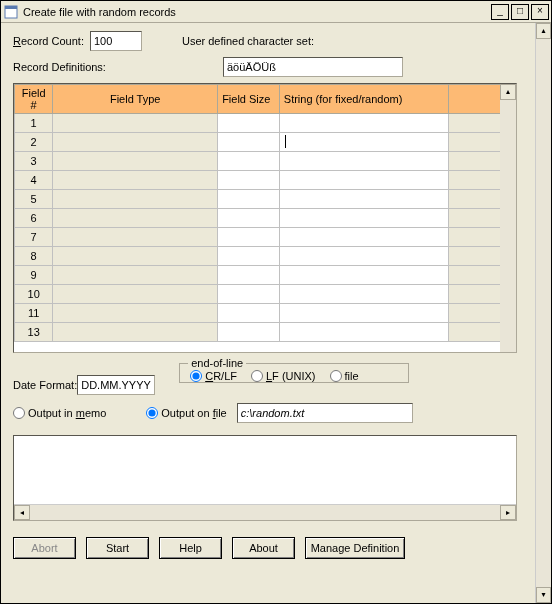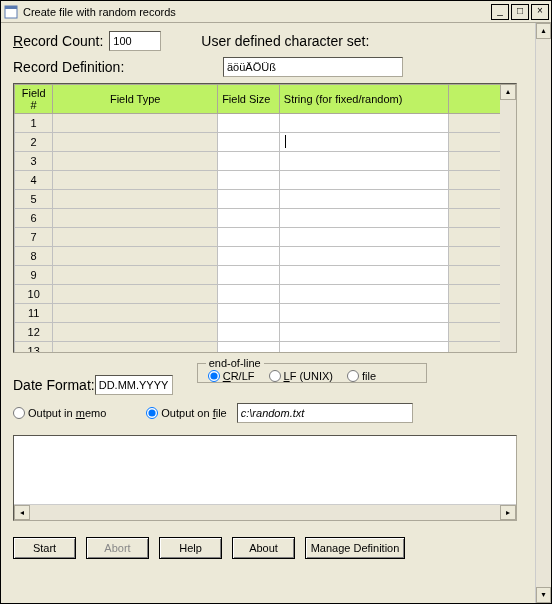--- a/index.html
+++ b/index.html
@@ -6,32 +6,32 @@
 body { font-family: Tahoma, Arial, sans-serif; font-size: 11px; background: #fff; }
 .window { width: 552px; height: 604px; border: 1px solid #000; background: #ece9d8; display: flex; flex-direction: column; }
 .titlebar { height: 22px; background: #ece9d8; border-bottom: 1px solid #aca899; display: flex; align-items: center; padding: 0 2px; }
 .titlebar-icon { width: 16px; height: 16px; margin-right: 4px; display: inline-flex; align-items: center; justify-content: center; }
 .title-text { flex: 1; font-size: 11px; }
 .win-btn { width: 18px; height: 16px; border: 1px solid #000; background: #ece9d8; margin-left: 2px; font-size: 10px; line-height: 12px; text-align: center; cursor: pointer; font-family: Arial; }
 .content { flex: 1; padding: 8px 12px; position: relative; overflow: hidden; }
 .scrollbar-v { position: absolute; right: 0; top: 0; bottom: 0; width: 16px; background: #e9e5d7; border-left: 1px solid #ccc; }
 .sb-arrow { height: 16px; background: #ece9d8; border: 1px solid #aca899; font-size: 8px; text-align: center; line-height: 14px; }
 .row { display: flex; align-items: center; margin-bottom: 6px; gap: 6px; }
-.lbl { font-size: 14px; }
+.lbl { font-size: 11px; }
 .underline { text-decoration: underline; }
 .input { border: 1px inset #aca899; background: #fff; font-size: 11px; padding: 0 3px; height: 20px; }
 .input-small { width: 52px; }
 .input-med { width: 180px; }
 .input-date { width: 78px; }
 .input-path { width: 176px; font-style: italic; }
 .table-wrap { border: 1px inset #aca899; background: #fff; height: 270px; overflow: hidden; position: relative; margin: 4px 0 10px 0; width: 504px; }
 .grid { display: table; width: 520px; border-collapse: collapse; }
 .grid-row { display: table-row; }
 .grid-cell { display: table-cell; border: 1px solid #c0c0c0; height: 19px; font-size: 11px; vertical-align: middle; }
-.hdr .grid-cell { background: #bef264; border: 1px solid #aca899; padding: 2px 4px; font-weight: normal; }
+.hdr .grid-cell { background: #fdba74; border: 1px solid #aca899; padding: 2px 4px; font-weight: normal; }
 .col-num { width: 36px; text-align: center; background: #ece9d8; }
 .hdr .col-num { width: 36px; }
 .col-type { width: 155px; background: #ece9d8; padding-left: 3px; }
 .hdr .col-type { width: 155px; text-align: center; }
 .col-size { width: 58px; padding-left: 3px; }
 .hdr .col-size { width: 58px; }
 .col-str { width: 159px; padding-left: 3px; }
 .hdr .col-str { width: 159px; }
 .col-end { width: 80px; }
 .groupbox { border: 1px solid #aca899; padding: 6px 10px 0 10px; position: relative; }
@@ -72,21 +72,21 @@
   <div class="content">
 
     <div class="row">
       <span class="lbl"><span class="underline">R</span><span>ecord Count:</span></span>
       <input class="input input-small" value="100" style="">
       <span style="width:28px"></span>
       <span class="lbl">User defined character set:</span>
     </div>
 
     <div class="row">
-      <span class="lbl" style="width:170px">Record Definition:</span>
+      <span class="lbl" style="width:170px">Record Definitions:</span>
       <span style="width:28px"></span>
       <input class="input input-med" value="äöüÄÖÜß" style="">
     </div>
 
     <div class="table-wrap">
       <div class="grid">
         <div class="grid-row hdr">
           <div class="grid-cell col-num">Field #</div>
           <div class="grid-cell col-type">Field Type</div>
           <div class="grid-cell col-size">Field Size</div>
@@ -158,27 +158,20 @@
           </div>
         <div class="grid-row">
             <div class="grid-cell col-num">10</div>
             <div class="grid-cell col-type"></div>
             <div class="grid-cell col-size"></div>
             <div class="grid-cell col-str"></div>
             <div class="grid-cell col-end" style="background:#ece9d8"></div>
           </div>
         <div class="grid-row">
             <div class="grid-cell col-num">11</div>
-            <div class="grid-cell col-type"></div>
-            <div class="grid-cell col-size"></div>
-            <div class="grid-cell col-str"></div>
-            <div class="grid-cell col-end" style="background:#ece9d8"></div>
-          </div>
-        <div class="grid-row">
-            <div class="grid-cell col-num">12</div>
             <div class="grid-cell col-type"></div>
             <div class="grid-cell col-size"></div>
             <div class="grid-cell col-str"></div>
             <div class="grid-cell col-end" style="background:#ece9d8"></div>
           </div>
         <div class="grid-row">
             <div class="grid-cell col-num">13</div>
             <div class="grid-cell col-type"></div>
             <div class="grid-cell col-size"></div>
             <div class="grid-cell col-str"></div>
@@ -228,22 +221,22 @@
 
     <div class="memo">
       <div class="memo-h-scroll">
         <div class="sb-arrow-h">◂</div>
         <div class="track"></div>
         <div class="sb-arrow-h">▸</div>
       </div>
     </div>
 
     <div class="btn-row">
+      <button class="btn disabled">Abort</button>
       <button class="btn">Start</button>
-      <button class="btn disabled">Abort</button>
       <button class="btn">Help</button>
       <button class="btn">About</button>
       <button class="btn wide">Manage Definition</button>
     </div>
 
     <div class="scrollbar-v">
       <div class="sb-arrow">▴</div>
       <div style="position:absolute;bottom:0;left:0;right:0" class="sb-arrow">▾</div>
     </div>
 

